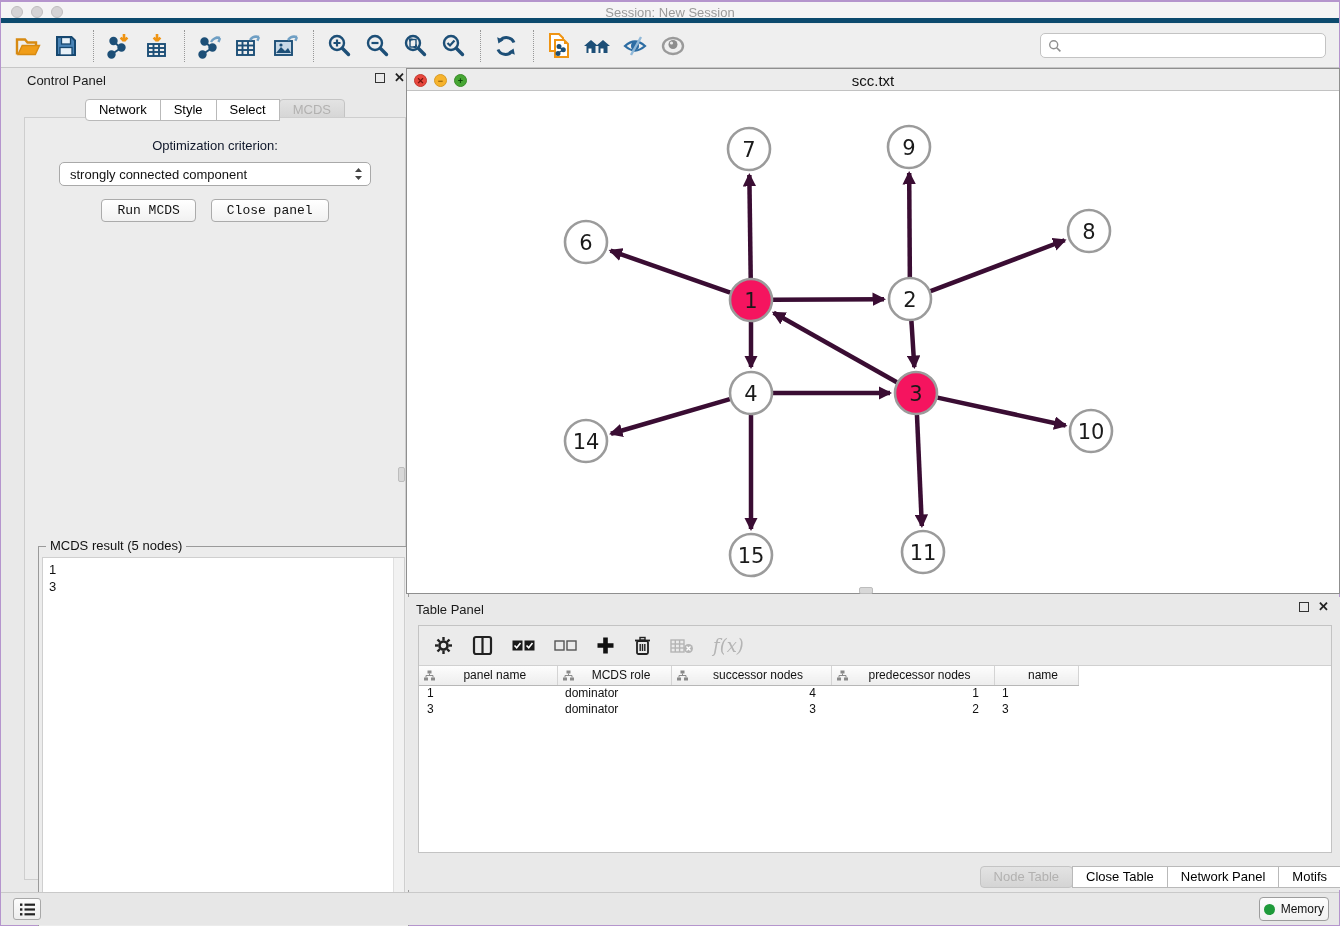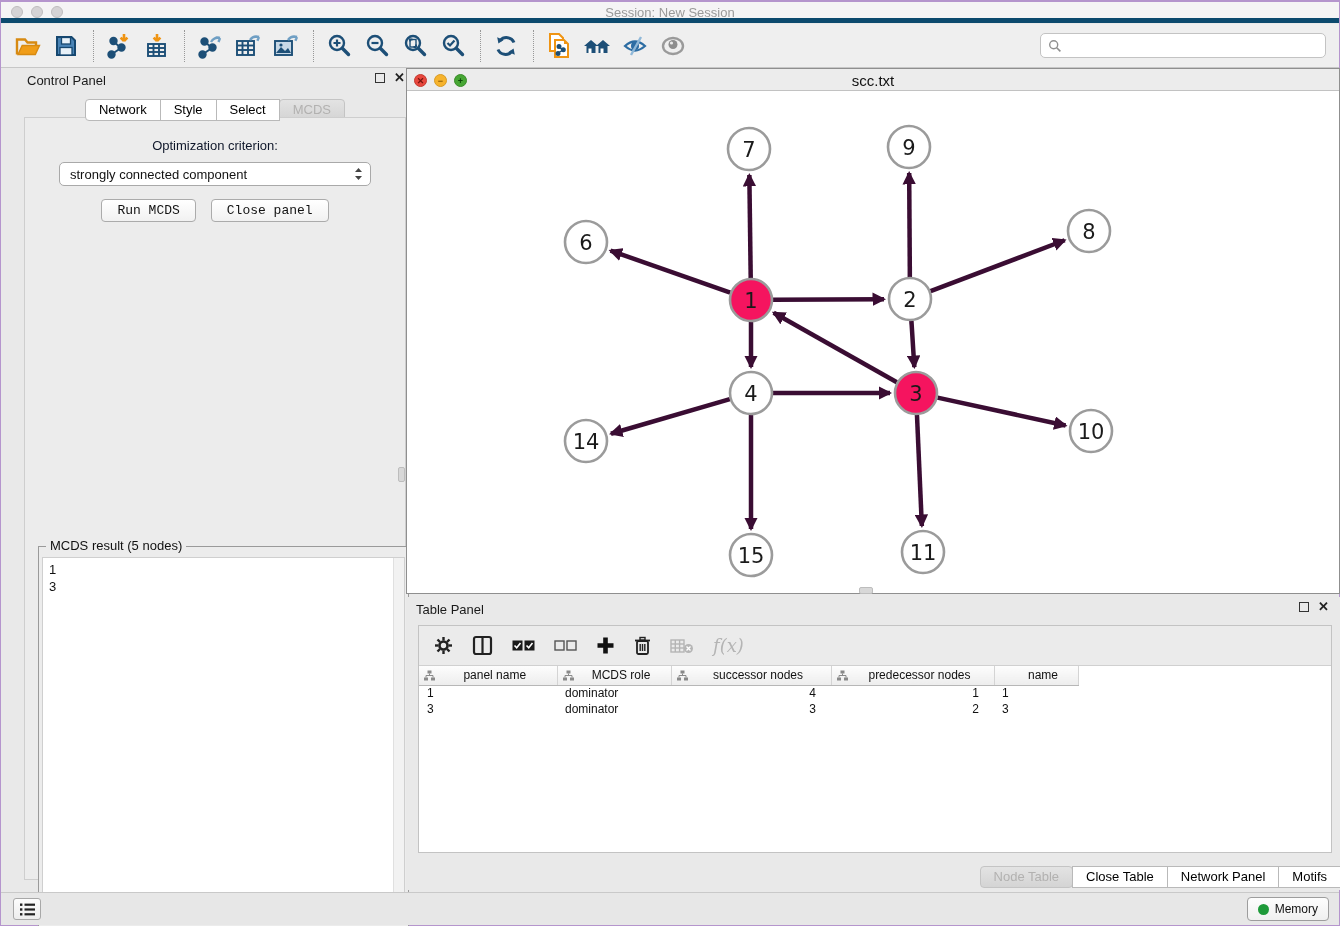--- a/index.html
+++ b/index.html
@@ -101,21 +101,21 @@
   .tp-tabs { position:absolute; left:0; right:0; top:269px; display:flex; justify-content:flex-end; }
 
   
   .statusbar { position:absolute; left:0; right:0; bottom:0; height:33px;
     background:#e7e7e7; border-top:1px solid #c9c9c9; }
   .list-btn { position:absolute; left:12px; top:5px; width:28px; height:22px;
     background:linear-gradient(#fdfdfd,#ededed); border:1px solid #a8a8a8; border-radius:3px;
     display:flex; align-items:center; justify-content:center; }
   .memory-btn { position:absolute; right:10px; top:4px; height:24px;
     background:linear-gradient(#fdfdfd,#f0f0f0); border:1px solid #9d9d9d; border-radius:4px;
-    display:flex; align-items:center; gap:6px; padding:0 10px; font-size:12px; color:#111; }
+    display:flex; align-items:center; gap:6px; padding:0 4px; font-size:12px; color:#111; }
   .memory-dot { width:11px; height:11px; border-radius:50%; background:#1e9a3a; }
 
   svg { display:block; }
 </style>
 </head>
 <body>
 
 <div class="app">
 
   <div class="titlebar">

